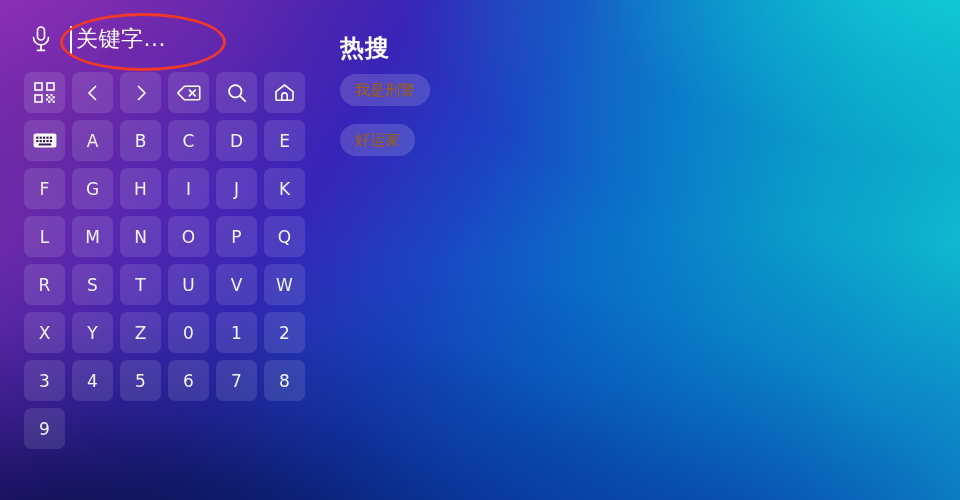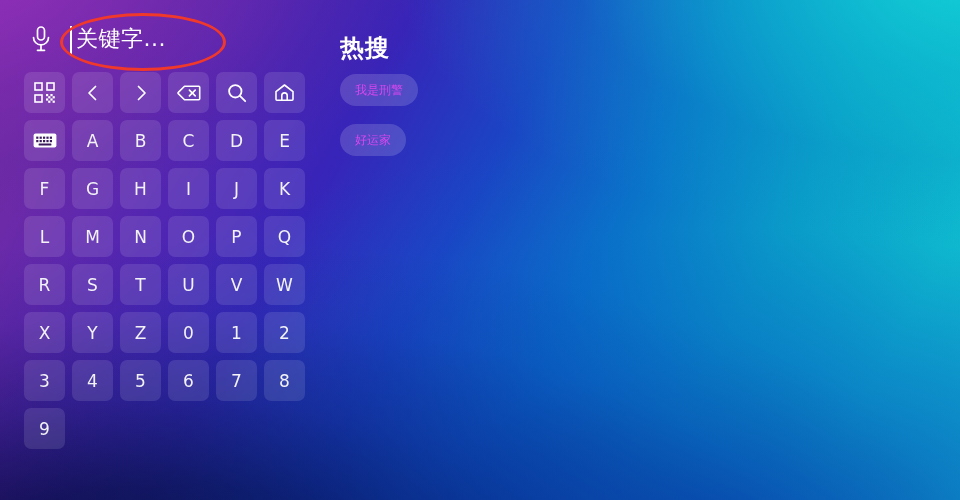--- a/index.html
+++ b/index.html
@@ -150,22 +150,22 @@
     left: 0; top: 74px;
   }
   .chip {
     display: inline-flex;
     align-items: center;
     height: 32px;
     padding: 0 15px;
     margin-bottom: 18px;
     border-radius: 17px;
     background: rgba(255,255,255,0.155);
-    font-size: 12px;
-    color: #d946ef;
+    font-size: 15px;
+    color: #a16207;
     white-space: nowrap;
   }
   .chip-row { display: block; line-height: 0; }
 </style>
 </head>
 <body>
 
 <div id="app">
 
   <div class="bg-base"></div>

